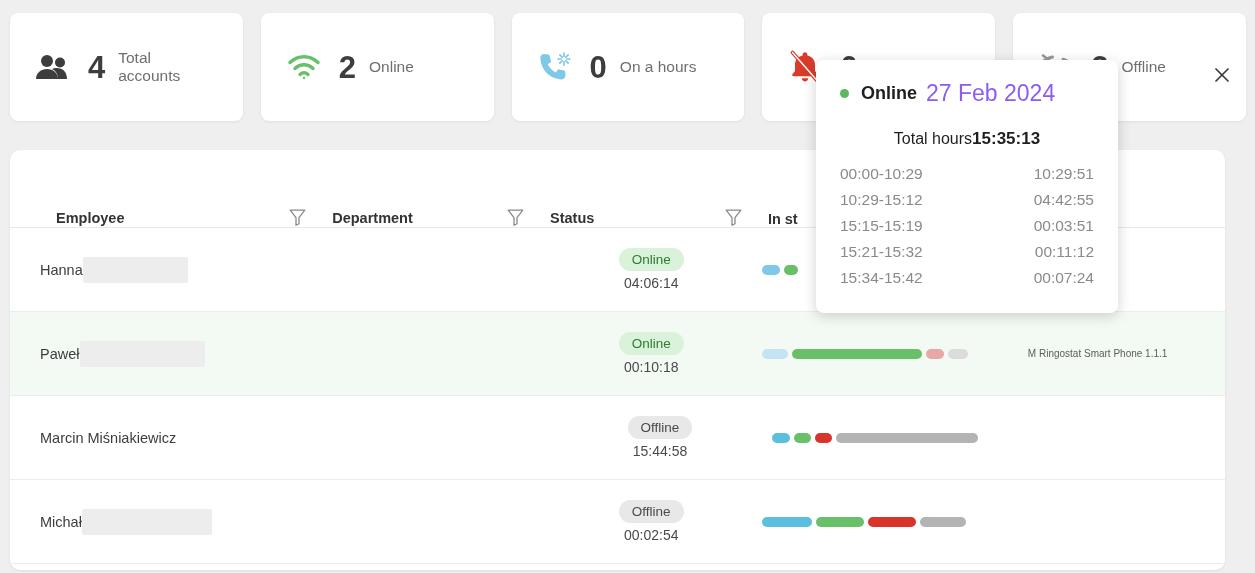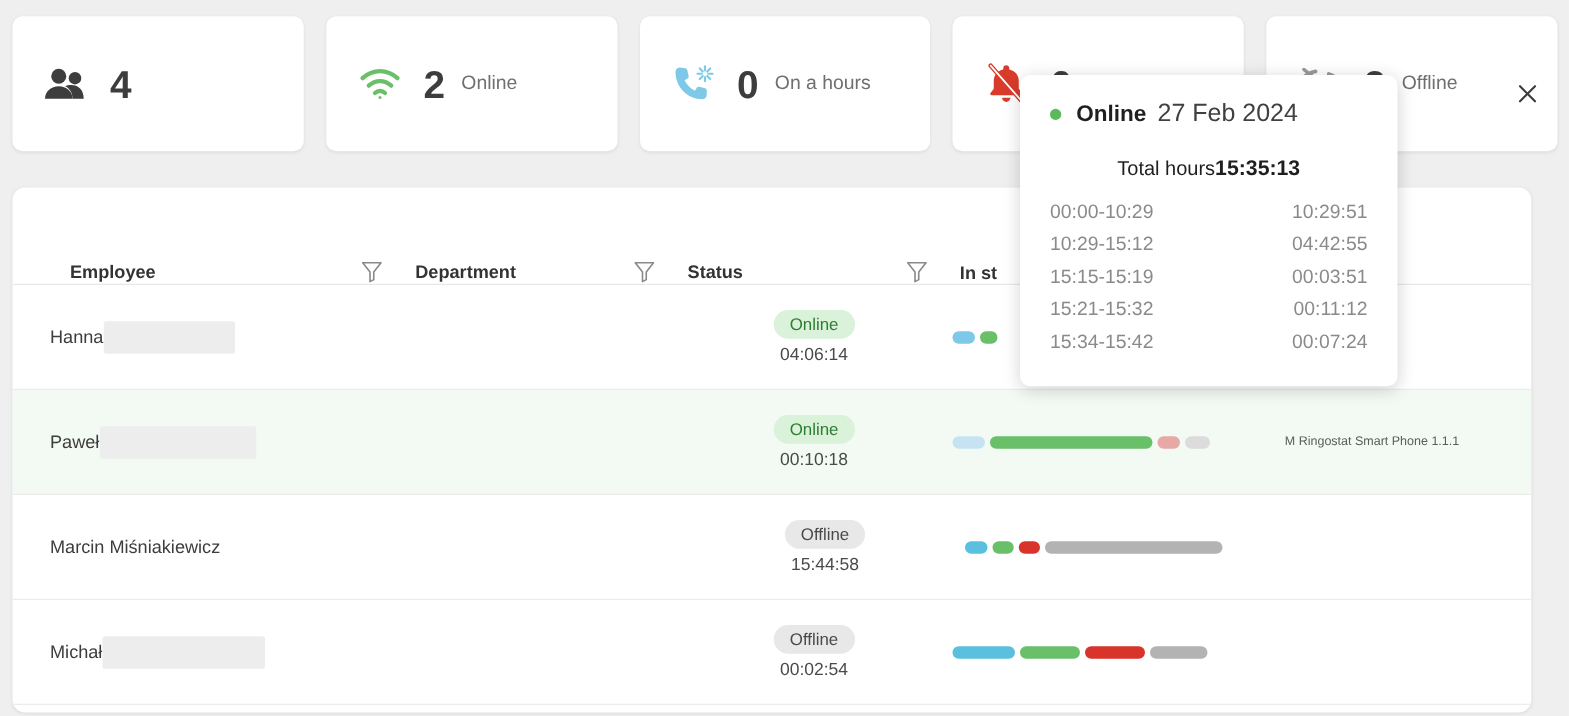--- a/index.html
+++ b/index.html
@@ -99,21 +99,21 @@
     position: absolute; top: 60px; left: 816px;
     width: 302px;
     background: #ffffff;
     border-radius: 8px;
     box-shadow: 0 3px 14px rgba(0,0,0,0.18);
     padding: 20px 24px 18px 24px;
   }
   .tt-head { display: flex; align-items: center; margin-bottom: 22px; }
   .tt-dot { width: 9px; height: 9px; border-radius: 50%; background: #5cb85c; margin-right: 12px; flex: 0 0 auto; }
   .tt-status { font-size: 18px; font-weight: bold; color: #1f1f1f; margin-right: 9px; }
-  .tt-date { font-size: 20px; color: #404040; }
+  .tt-date { font-size: 23px; color: #8b5cf6; }
   .tt-close {
     position: absolute; top: 64px; right: 22px;
     width: 22px; height: 22px; cursor: pointer;
     display: flex; align-items: center; justify-content: center;
   }
   .tt-total { display: flex; justify-content: center; align-items: baseline; margin-bottom: 16px; }
   .tt-total-label { font-size: 16px; color: #1f1f1f; }
   .tt-total-val { font-size: 17px; font-weight: bold; color: #1f1f1f; }
   .tt-row { display: flex; justify-content: space-between; align-items: flex-start; margin-bottom: 8px; }
   .tt-range, .tt-dur { font-size: 15.5px; color: #8a8a8a; }
@@ -127,20 +127,21 @@
       <div class="stat-card">
         <span class="stat-icon">
           <svg xmlns="http://www.w3.org/2000/svg" width="38" height="28" viewBox="0 0 38 28" fill="#3d3d3d">
             <circle cx="13" cy="8" r="6"></circle>
             <circle cx="26" cy="9.5" r="5"></circle>
             <path d="M2 26c0-6 5-10 11-10s11 4 11 10z"></path>
             <path d="M24 26c0-5-2.5-8.5-6-10 1.6-.7 3-1 5-1 5.5 0 10 3.6 10 11z"></path>
           </svg>
         </span>
         <span class="stat-num">4</span>
+        <span class="stat-label">Total accounts</span>
       </div>
       <div class="stat-card">
         <span class="stat-icon">
           <svg xmlns="http://www.w3.org/2000/svg" width="34" height="26" viewBox="0 0 34 26" fill="none" stroke="#6abf69" stroke-width="3.4" stroke-linecap="round">
             <path d="M3 8.5C7 4.8 11.8 2.8 17 2.8S27 4.8 31 8.5"></path>
             <path d="M8 14.5c2.6-2.4 5.7-3.7 9-3.7s6.4 1.3 9 3.7"></path>
             <path d="M13 20.4c1.2-1.1 2.5-1.7 4-1.7s2.8.6 4 1.7"></path>
             <circle cx="17" cy="24" r="1.2" fill="#6abf69" stroke="none"></circle>
           </svg>
         </span>

